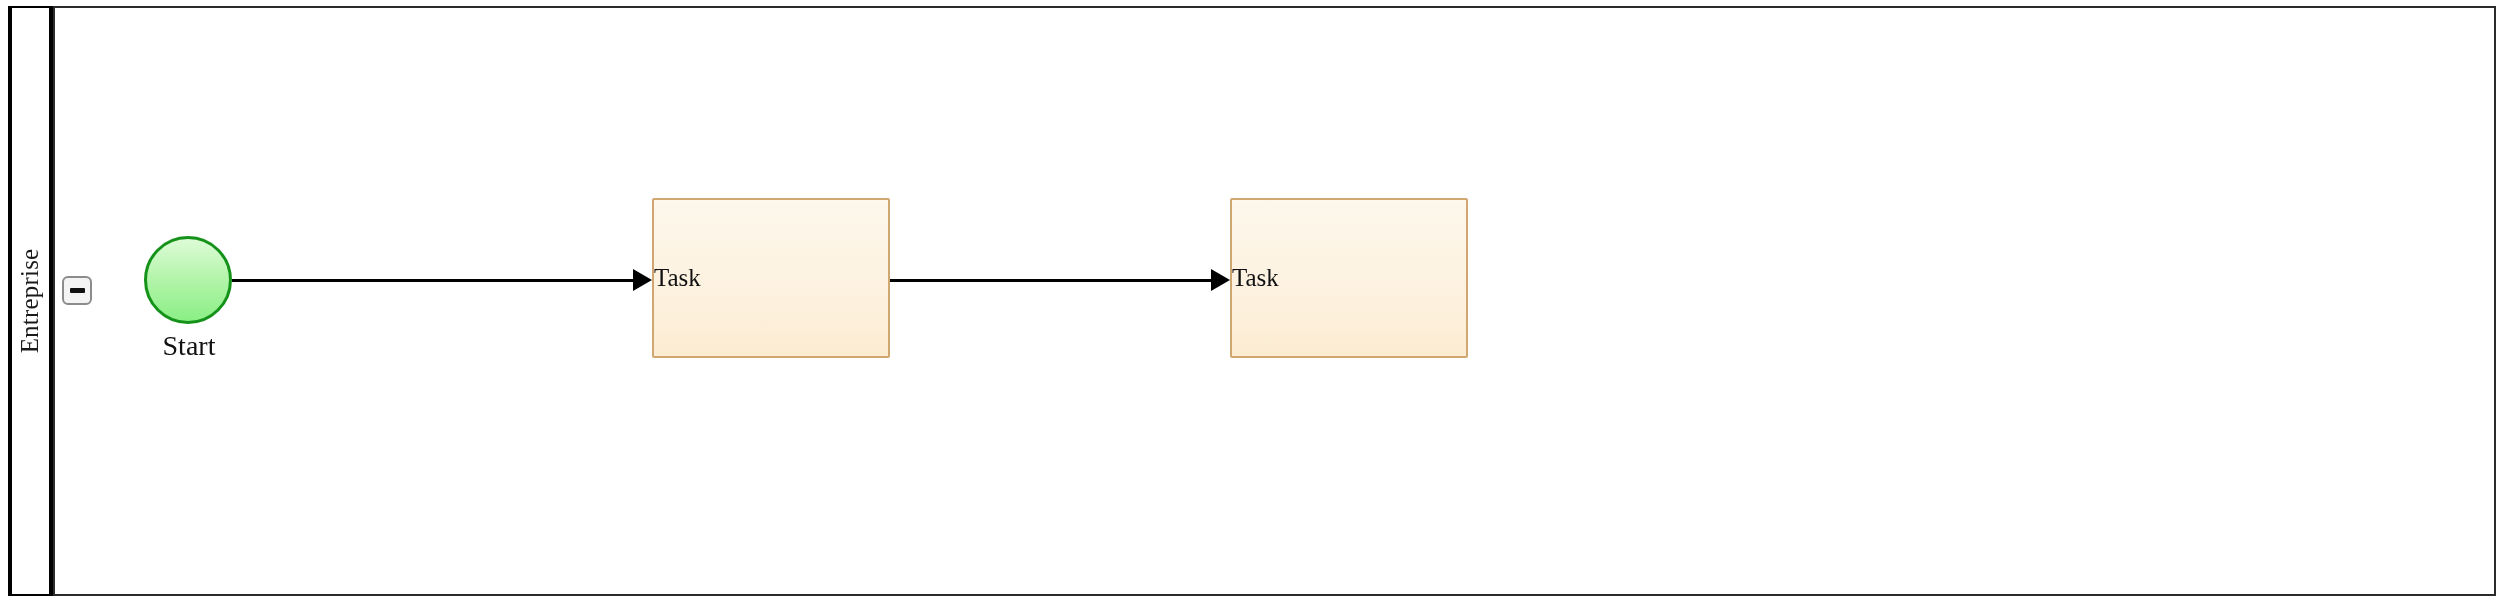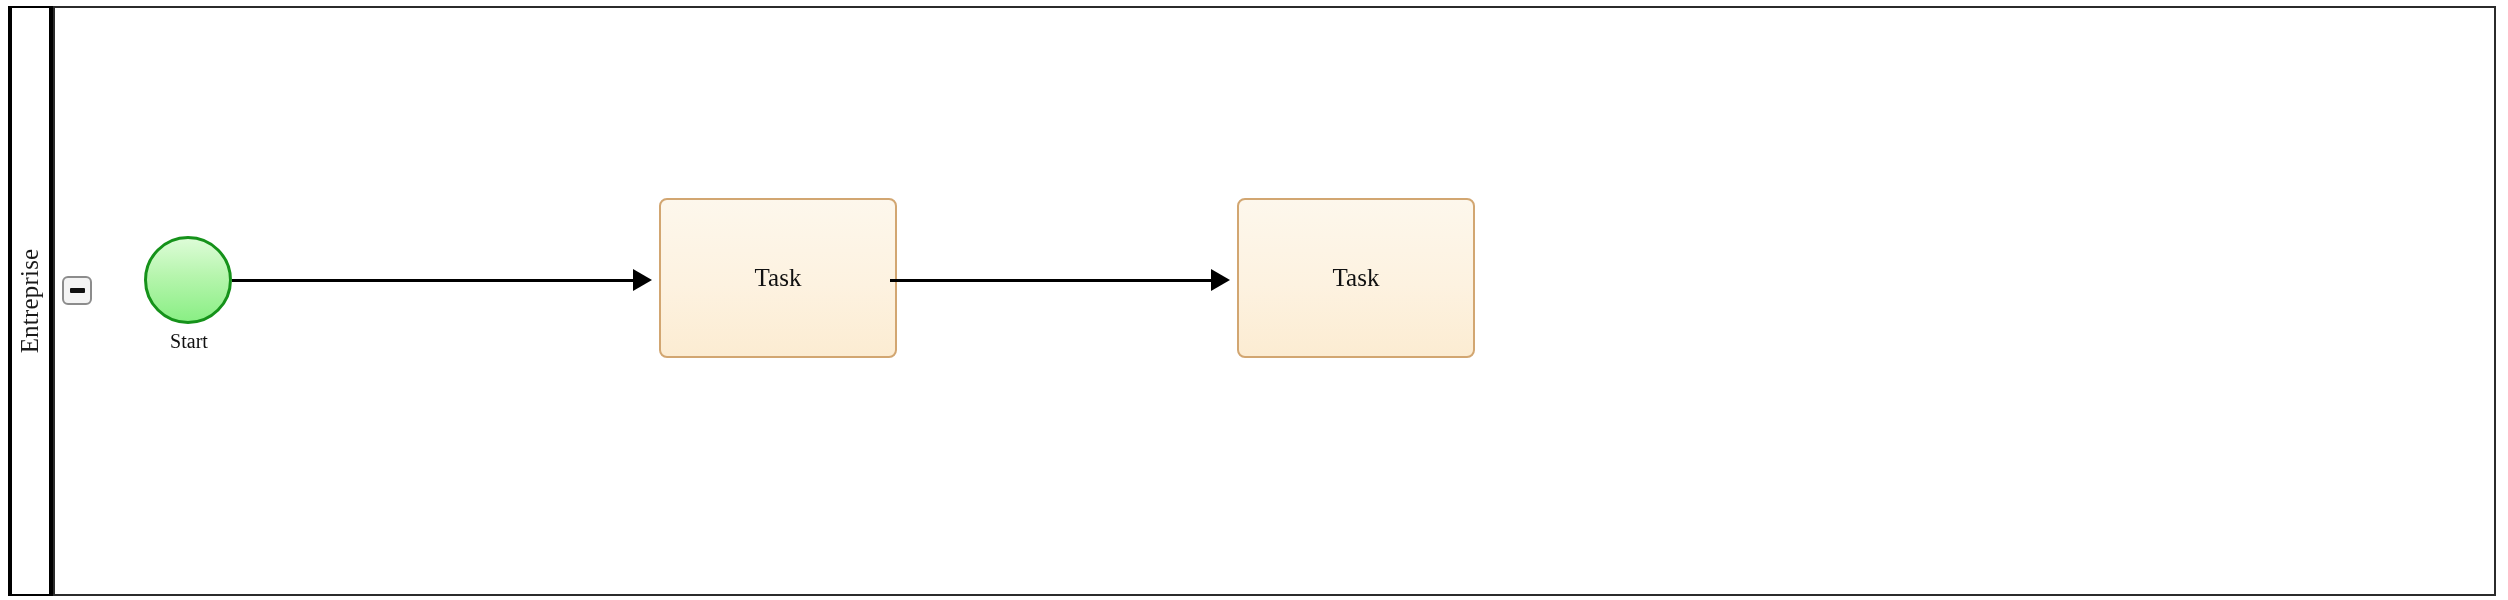--- a/index.html
+++ b/index.html
@@ -104,36 +104,35 @@
     border-radius: 50%;
     border: 3px solid #15921a;
     background: linear-gradient(to bottom, #ddfcd7 0%, #b6f5ad 45%, #8aef85 100%);
   }
   .start-label {
     position: absolute;
     left: 104px;
     top: 330px;
     width: 170px;
     text-align: center;
-    font-size: 20px;
+    font-size: 28px;
     color: #111111;
     font-family: "Liberation Serif", "DejaVu Serif", serif;
   }
 
   
   .task {
     position: absolute;
     box-sizing: border-box;
     border: 2px solid #d2a671;
-    border-radius: 8px;
+    border-radius: 2px;
     background: linear-gradient(to bottom, #fdf7ec 0%, #fdf2e0 55%, #fcecd2 100%);
     display: flex;
     align-items: center;
-    justify-content: center;
-    margin-left: 7px;
+    justify-content: flex-start;
   }
   .task-label {
     font-size: 25px;
     color: #111111;
     font-family: "Liberation Serif", "DejaVu Serif", serif;
   }
   #task-1 { left: 652px;  top: 198px; width: 238px; height: 160px; }
   #task-2 { left: 1230px; top: 198px; width: 238px; height: 160px; }
 
   

